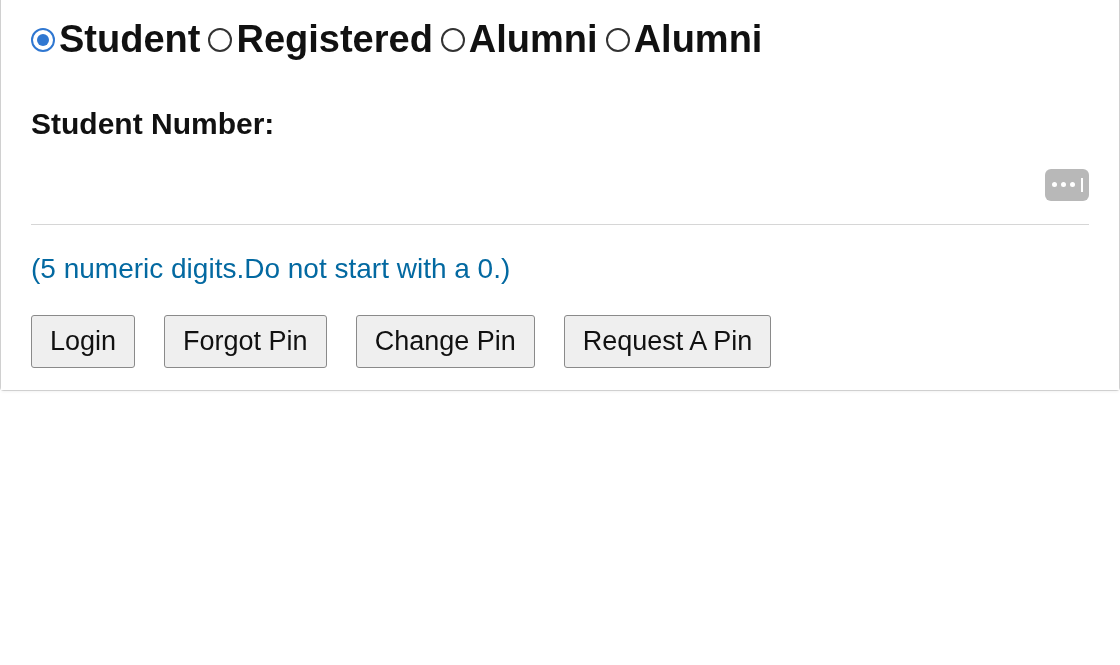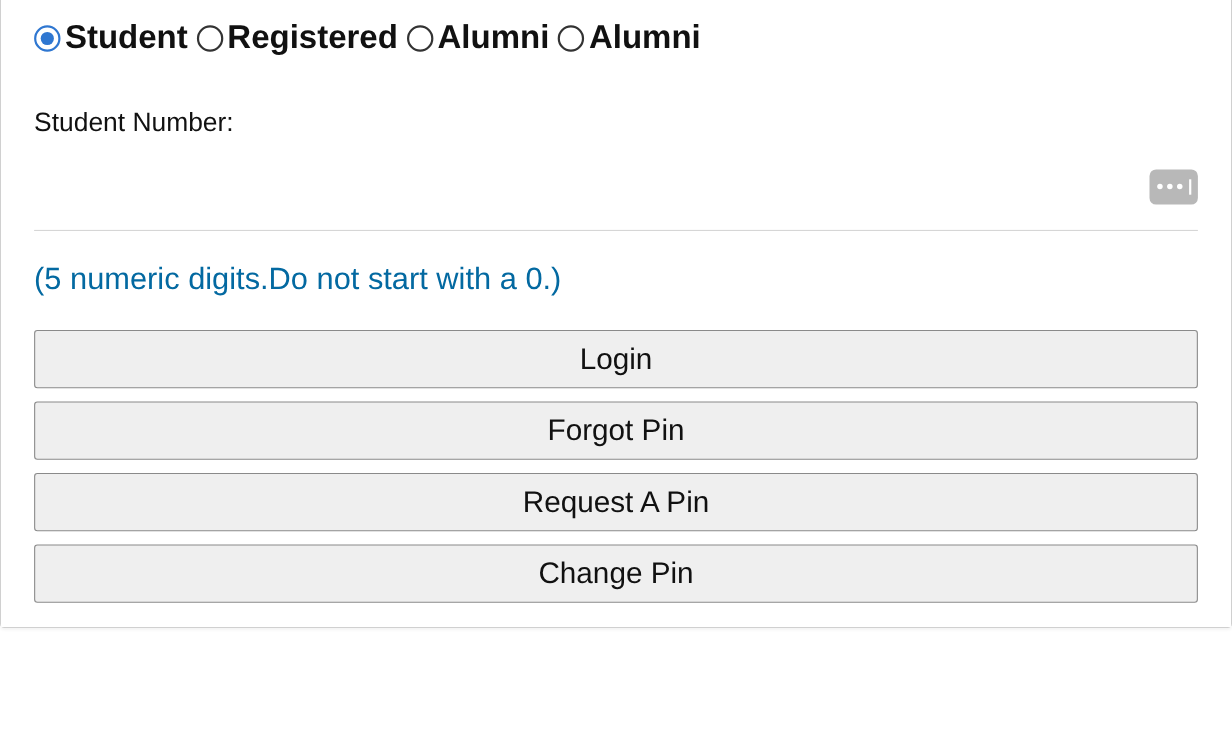--- a/index.html
+++ b/index.html
@@ -26,21 +26,21 @@
       border-bottom: 1px solid #c8c8c8;
     }
     .body {
       padding: 18px 30px 22px 30px;
       background: #fff;
     }
     .radio-row {
       display: flex;
       align-items: flex-end;
       gap: 8px;
-      font-size: 30px;
+      font-size: 38px;
       font-weight: 700;
       color: #111;
       margin-bottom: 46px;
       flex-wrap: wrap;
     }
     .radio-wrap {
       display: inline-flex;
       align-items: center;
       gap: 4px;
     }
@@ -60,22 +60,22 @@
     }
     .radio.selected::after {
       content: "";
       width: 12px;
       height: 12px;
       background: #2f77d1;
       border-radius: 50%;
     }
     .field-group { margin-bottom: 12px; }
     .field-label {
-      font-size: 24px;
-      font-weight: 400;
+      font-size: 30px;
+      font-weight: 700;
       color: #111;
       margin-bottom: 10px;
     }
     .input-row {
       display: flex;
       align-items: center;
       gap: 12px;
       border-bottom: 1px solid #d6d6d6;
       padding-bottom: 6px;
       margin-bottom: 18px;
@@ -114,22 +114,21 @@
     }
     .hint {
       font-size: 28px;
       font-weight: 400;
       color: #0369a1;
       margin-top: 28px;
       margin-bottom: 30px;
     }
     .button-row {
       display: flex;
-      gap: 12px;
-      flex-direction: column;
+      gap: 29px;
     }
     .btn {
       background: #efefef;
       border: 1px solid #8a8a8a;
       border-radius: 3px;
       padding: 10px 18px;
       font-size: 27px;
       font-family: inherit;
       color: #111;
       cursor: pointer;
@@ -174,18 +173,18 @@
         </span>
       </div>
     </div>
 
 
     <div class="hint">(5 numeric digits.Do not start with a 0.)</div>
 
     <div class="button-row">
       <button class="btn">Login</button>
       <button class="btn">Forgot Pin</button>
+      <button class="btn">Change Pin</button>
       <button class="btn">Request A Pin</button>
-      <button class="btn">Change Pin</button>
     </div>
 
   </div>
 </div>
 
 </body></html>

